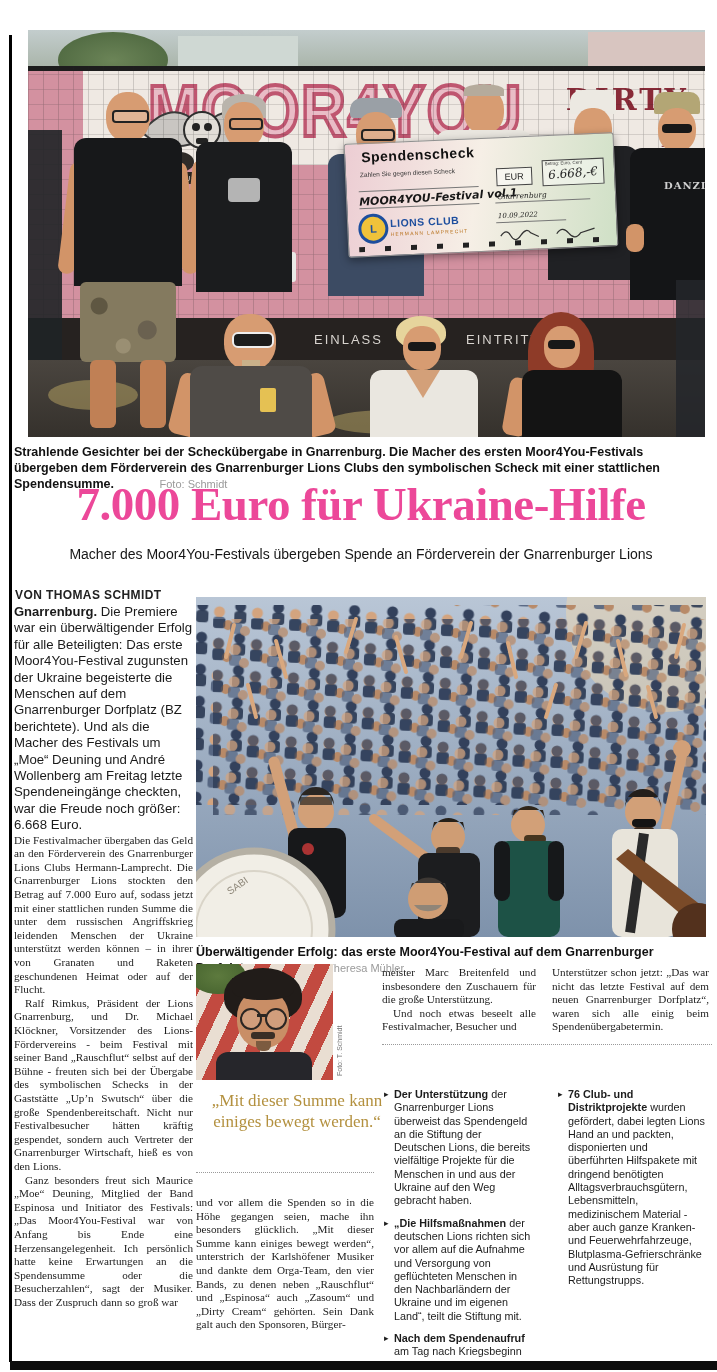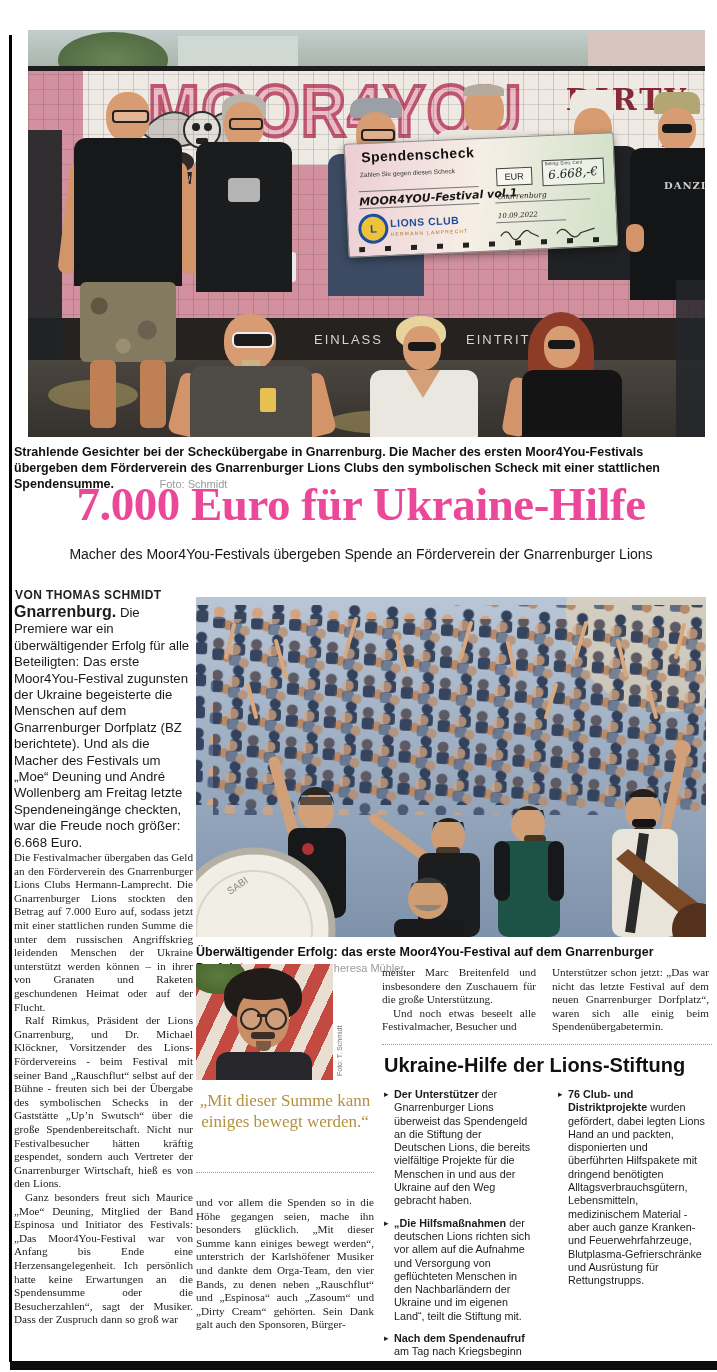--- a/index.html
+++ b/index.html
@@ -69,33 +69,33 @@
   #headline{left:14px;top:477px;width:694px;text-align:center;font-family:"Liberation Serif",serif;
     font-weight:bold;font-size:47px;letter-spacing:-.5px;color:#ec4899;}
   #subhead{left:14px;top:546px;width:694px;text-align:center;font-size:14px;font-weight:normal;color:#161616;}
   #byline{left:15px;top:588px;font-size:12px;font-weight:600;letter-spacing:.4px;color:#222;}
   
   .serif{font-family:"Liberation Serif",serif;font-size:11.2px;line-height:13.6px;text-align:justify;color:#1c1c1c;}
   .serif p{margin:0;}
   .indent{text-indent:11px;}
   #col1{left:14px;top:604px;width:179px;height:756px;overflow:hidden;}
   .lead{font-size:13.2px;line-height:16.4px;color:#1a1a1a;margin-bottom:12px;}
-  .lead b{font-size:16px;}
+  .lead b{font-size:13px;}
   #col2b{left:196px;top:1196px;width:178px;height:164px;overflow:hidden;}
   #col3{left:382px;top:966px;width:154px;height:72px;overflow:hidden;}
   #col4{left:552px;top:966px;width:157px;height:72px;overflow:hidden;}
   
   #photo2{left:196px;top:597px;width:510px;height:340px;overflow:hidden;background:#8fa3ba;}
   #caption2{left:196px;top:944px;width:512px;}
   
   #portrait{left:196px;top:964px;width:137px;height:116px;overflow:hidden;
     background:repeating-linear-gradient(115deg,#c24a40 0 14px,#e9ded2 14px 27px);}
   #portrait-credit{left:336px;top:972px;height:104px;font-size:7px;color:#777;
     writing-mode:vertical-rl;transform:rotate(180deg);}
-  #quote{left:196px;top:1090px;width:178px;text-align:center;font-family:"Liberation Serif",serif;
+  #quote{left:208px;top:1090px;width:178px;text-align:center;font-family:"Liberation Serif",serif;
     font-size:17px;line-height:21px;color:#b3903e;}
   #quote-attrib{left:196px;top:1148px;width:178px;text-align:center;font-size:11.5px;font-weight:bold;color:#111;}
   .dotted{border-top:1.5px dotted #9a9a9a;}
   #dot-quote{left:196px;top:1172px;width:178px;}
   
   #infobox{left:382px;top:1040px;width:330px;height:322px;overflow:hidden;}
   #infobox .dotted-top{position:absolute;left:0;top:4px;width:330px;border-top:1.5px dotted #9a9a9a;}
   #infobox-title{position:absolute;left:2px;top:14px;font-size:20px;font-weight:600;color:#111;}
   .ib-col{position:absolute;top:48px;width:148px;font-size:10.8px;line-height:13.3px;color:#1c1c1c;}
   #ib-left{left:2px;}
@@ -356,25 +356,24 @@
   <div class="abs serif" id="col4">
     <p>Unterstützer schon jetzt: „Das war nicht das letzte Festival auf dem neuen Gnarrenburger Dorfplatz“, waren sich alle einig beim Spendenübergabetermin.</p>
   </div>
   <div class="abs serif" id="col3">
     <p>meister Marc Breitenfeld und insbesondere den Zuschauern für die große Unterstützung.</p>
     <p class="indent">Und noch etwas beseelt alle Festivalmacher, Besucher und</p>
   </div>
 
   <div class="abs" id="infobox">
     <div class="dotted-top"></div>
-    <div id="infobox-title">Ukraine-Hilfe der Lions-Stiftung</div>
     <div class="ib-col" id="ib-left">
       <div class="ib-item">
         <span class="bullet">▸</span>
-        <b>Der Unterstützer</b><span> der Gnarrenburger Lions überweist das Spendengeld an die Stiftung der Deutschen Lions, die bereits vielfältige Projekte für die Menschen in und aus der Ukraine auf den Weg gebracht haben.</span>
+        <b>Der Unterstützung</b><span> der Gnarrenburger Lions überweist das Spendengeld an die Stiftung der Deutschen Lions, die bereits vielfältige Projekte für die Menschen in und aus der Ukraine auf den Weg gebracht haben.</span>
       </div>
       <div class="ib-item">
         <span class="bullet">▸</span>
         <b>„Die Hilfsmaßnahmen</b><span> der deutschen Lions richten sich vor allem auf die Aufnahme und Versorgung von geflüchteten Menschen in den Nachbarländern der Ukraine und im eigenen Land“, teilt die Stiftung mit.</span>
       </div>
       <div class="ib-item">
         <span class="bullet">▸</span>
         <b>Nach dem Spendenaufruf</b><span> am Tag nach Kriegsbeginn in der Ukraine haben Lions aus</span>
       </div>
     </div>

